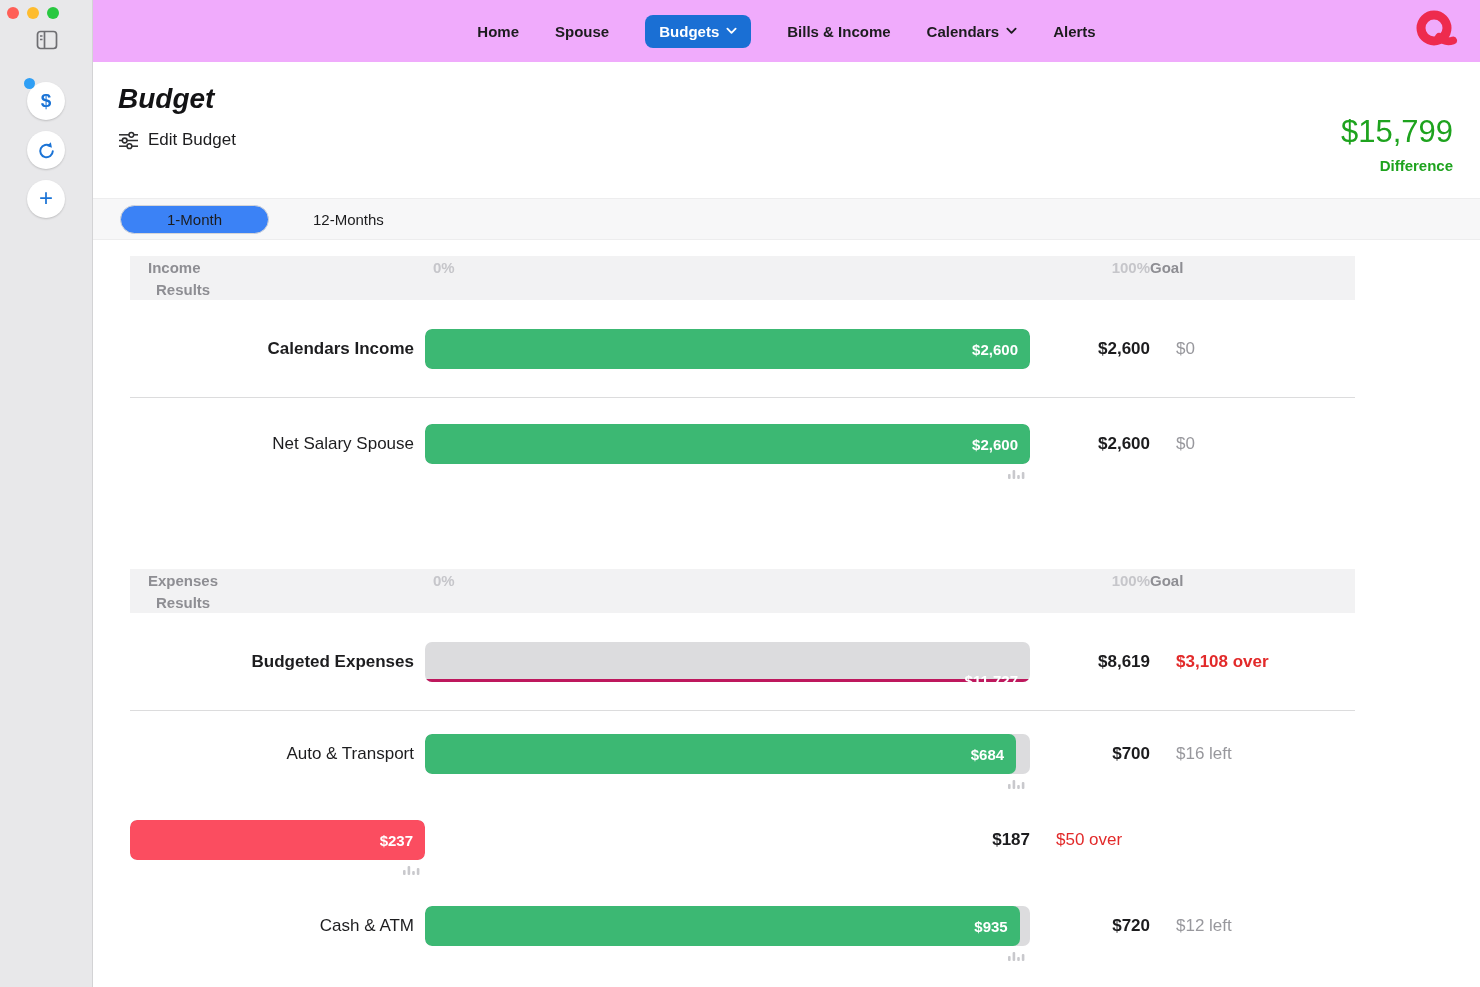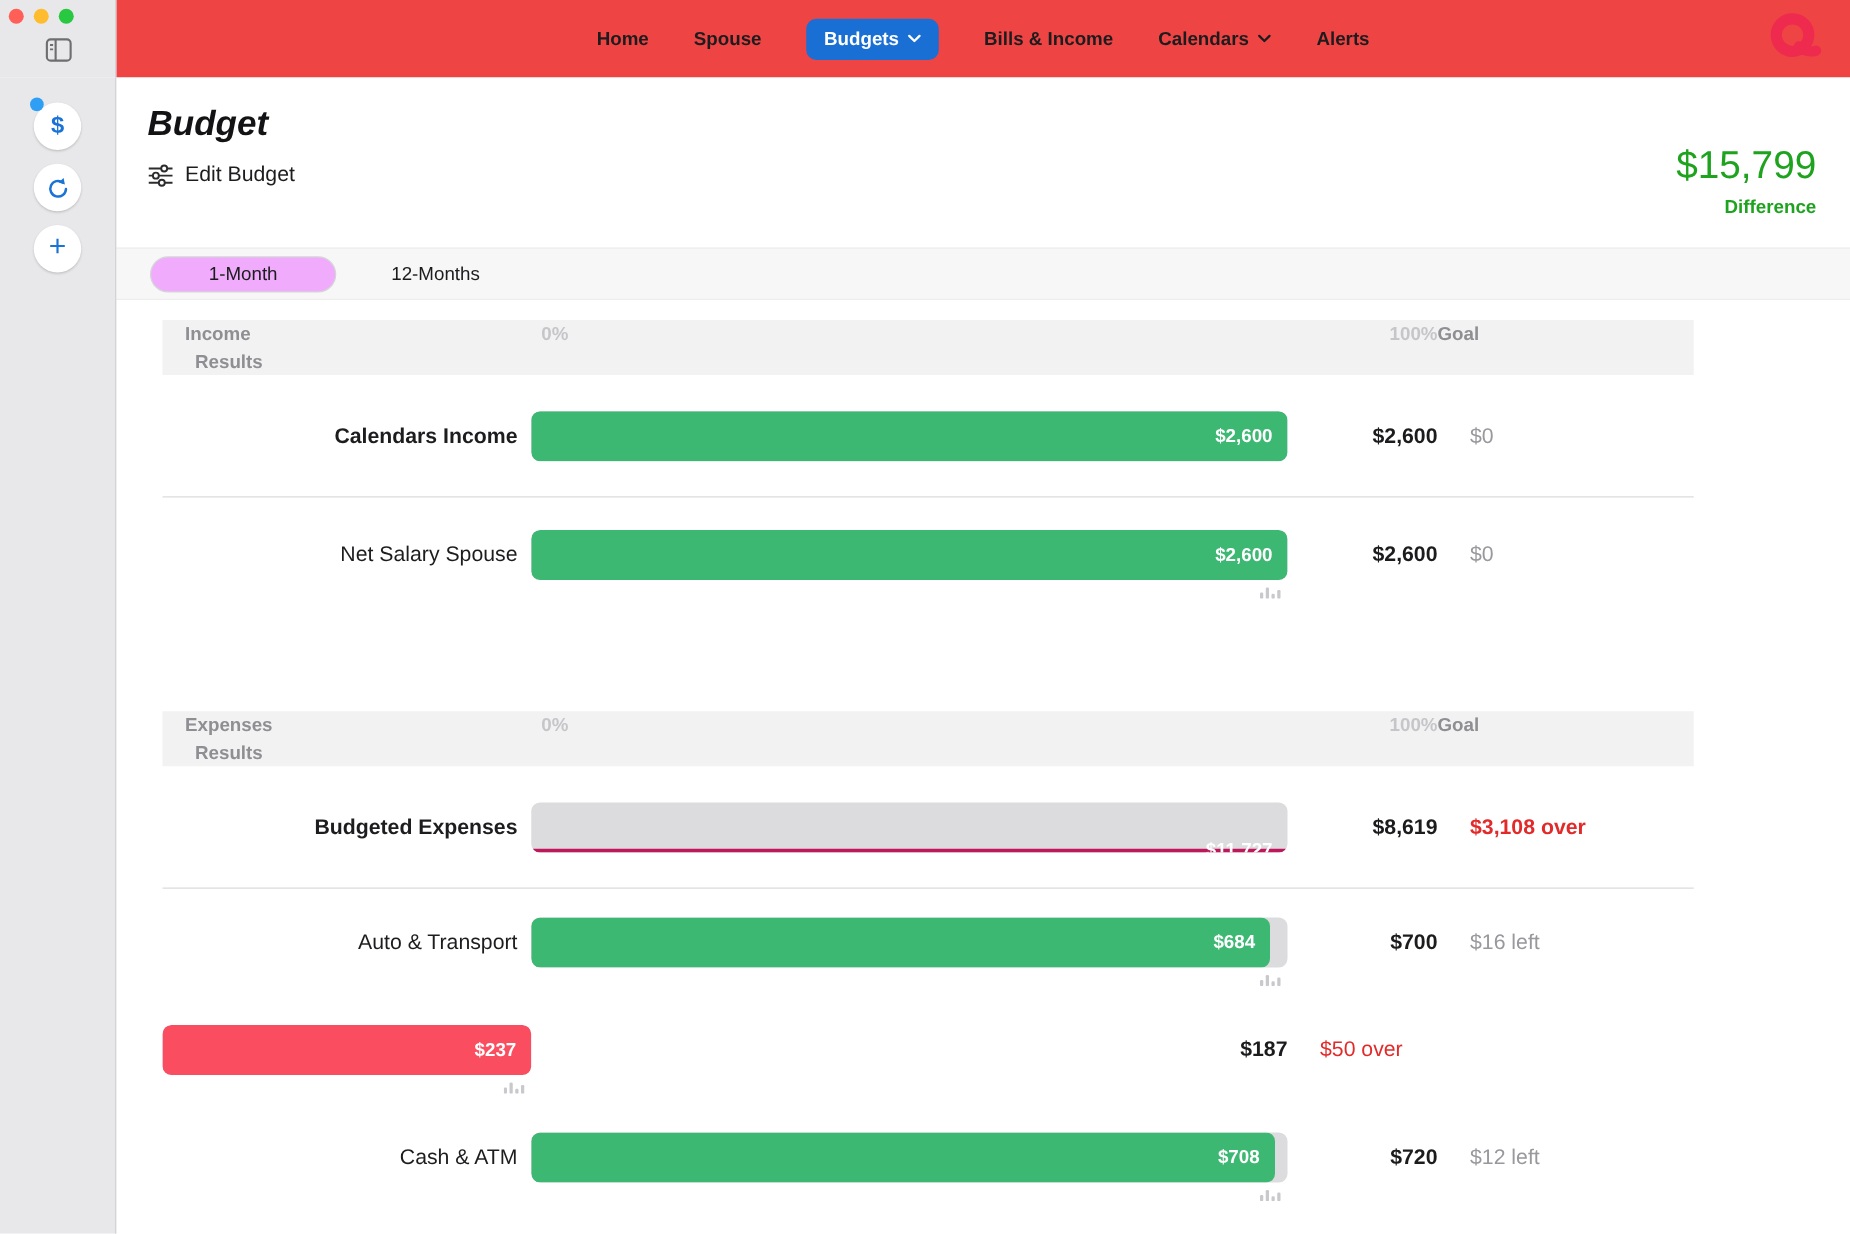--- a/index.html
+++ b/index.html
@@ -22,42 +22,42 @@
     display:flex; flex-direction:column; align-items:center; gap:11px; padding-top:20px; }
   .circle-btn { position:relative; width:38px; height:38px; border-radius:50%; background:#fff;
     box-shadow:0 1px 2px rgba(0,0,0,.18); display:flex; align-items:center; justify-content:center;
     cursor:pointer; border:none; }
   .circle-btn .dollar { color:#1a73d6; font-size:19px; font-weight:700; }
   .circle-btn .plus { color:#1a73d6; font-size:24px; font-weight:400; line-height:1; margin-top:-2px; }
   .badge-dot { position:absolute; left:-3px; top:-4px; width:11px; height:11px; border-radius:50%;
     background:#2f9ff5; }
 
   
-  .topbar { position:absolute; left:93px; top:0; right:0; height:62px; background:#ef4444;
+  .topbar { position:absolute; left:93px; top:0; right:0; height:62px; background:#f0abfc;
     display:flex; align-items:center; }
   .nav { display:flex; align-items:center; gap:36px; margin:0 auto; }
   .nav-item { font-size:15px; font-weight:700; color:#1c1c1e; cursor:pointer;
     display:flex; align-items:center; gap:7px; }
   .nav-item.active { background:#1a6fd4; color:#fff; padding:8px 14px; border-radius:8px; }
   .chev { display:inline-block; }
   .q-logo { position:absolute; right:22px; top:9px; width:44px; height:44px; }
 
   
   .main { position:absolute; left:93px; top:62px; right:0; bottom:0; background:#fff; }
   .page-title { position:absolute; left:25px; top:21px; font-size:28px; font-weight:700; color:#131315;font-style:italic; }
   .edit-budget { position:absolute; left:25px; top:68px; display:flex; align-items:center; gap:9px;
     font-size:17px; color:#1d1d1f; cursor:pointer; }
   .diff { position:absolute; right:27px; top:52px; text-align:right; }
   .diff-value { font-size:31px; font-weight:500; color:#1ea31e; }
   .diff-label { margin-top:7px; font-size:15px; font-weight:700; color:#1ea31e; }
 
   .tabstrip { position:absolute; left:0; right:0; top:136px; height:42px; background:#f7f7f8;
     border-top:1px solid #ededee; border-bottom:1px solid #ededee;
     display:flex; align-items:center; padding-left:27px; gap:44px; }
-  .tab-pill { width:149px; height:29px; border-radius:15px; background:#f0abfc; border:1px solid #d5d5d7;
+  .tab-pill { width:149px; height:29px; border-radius:15px; background:#3b82f6; border:1px solid #d5d5d7;
     display:flex; align-items:center; justify-content:center; font-size:15px; color:#1c1c1e; cursor:pointer; }
   .tab-plain { font-size:15px; color:#1c1c1e; cursor:pointer; }
 
   
   .table { position:absolute; left:37px; top:194px; width:1225px; }
   .section + .section { margin-top:79px; }
   .shead { display:grid; grid-template-columns:295px 605px 120px auto; align-items:center;
     height:44px; background:#f2f2f3; font-size:15px; font-weight:700; }
   .shead .sname { padding-left:18px; color:#8e8e93; }
   .shead .p0 { padding-left:8px; color:#c6c6ca; }
@@ -273,21 +273,21 @@
               </svg>
             </div>
             <div class="goal">$187</div>
             <div class="results over">$50 over</div>
           </div>
           <div class="trow child">
             <div class="rlabel">Cash &amp; ATM</div>
             <div class="barcell">
               <div class="track">
                 <div class="fill" style="width: 98.3%; background: rgb(60, 184, 115);">
-                  <span class="barval">$708</span>
+                  <span class="barval">$935</span>
                 </div>
               </div>
               <svg class="mini-chart" viewBox="0 0 20 12" width="20" height="12">
                 <rect x="0" y="7" width="2.6" height="5" rx="1"></rect>
                 <rect x="4.6" y="3" width="2.6" height="9" rx="1"></rect>
                 <rect x="9.2" y="8" width="2.6" height="4" rx="1"></rect>
                 <rect x="13.8" y="5" width="2.6" height="7" rx="1"></rect>
               </svg>
             </div>
             <div class="goal">$720</div>

